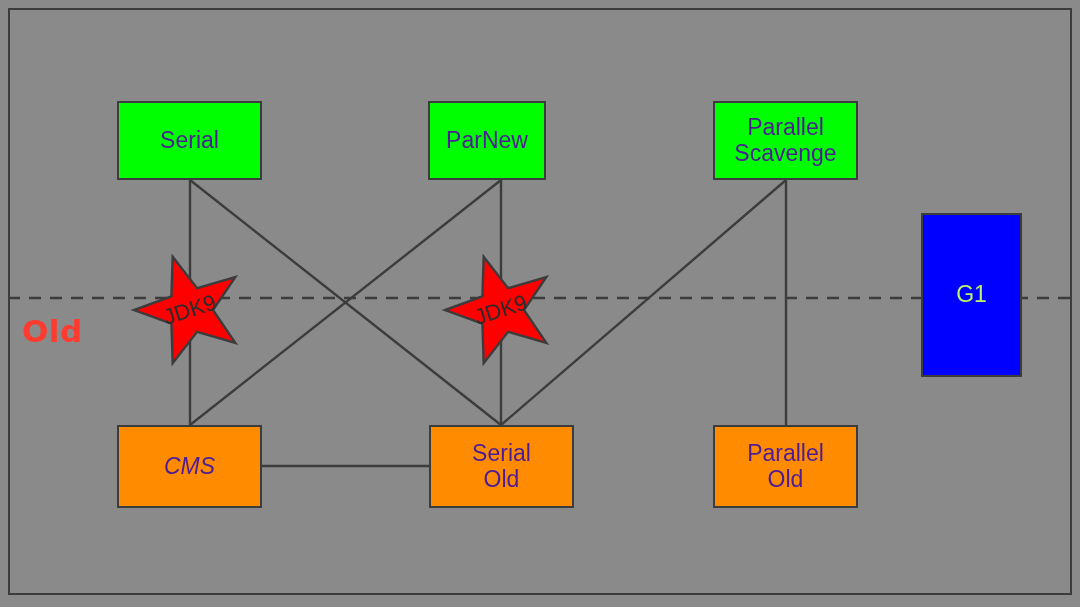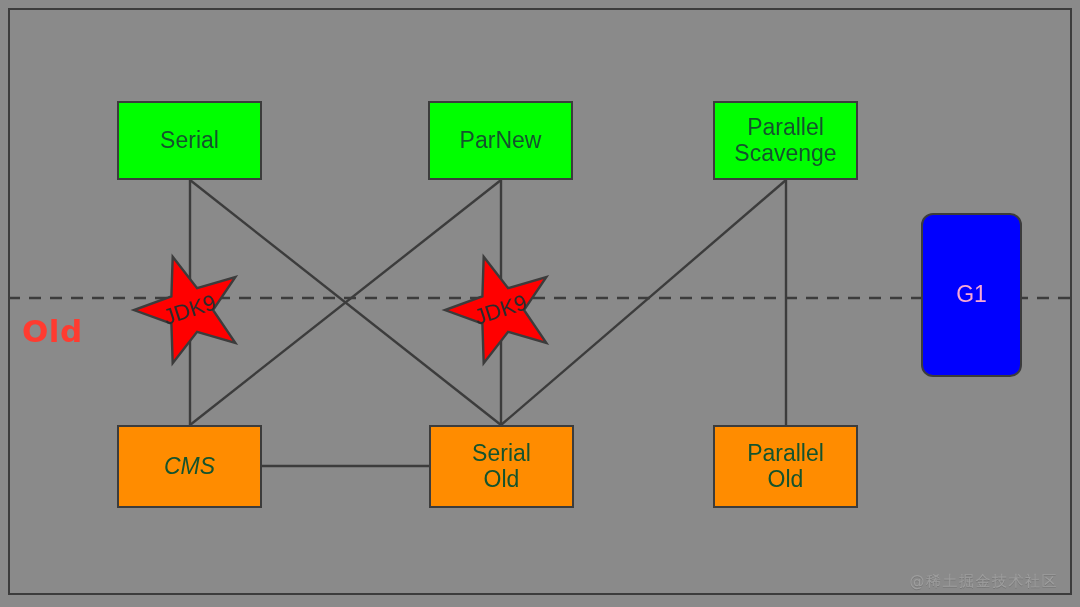--- a/index.html
+++ b/index.html
@@ -47,28 +47,28 @@
 
   .node {
     position: absolute;
     border: 2.5px solid #3c3c3c;
     box-sizing: border-box;
     display: flex;
     align-items: center;
     justify-content: center;
     text-align: center;
     font-size: 23px;
-    color: #14532d;
+    color: #4c1d95;
     line-height: 1.12;
     font-family: "Liberation Sans", sans-serif;
     white-space: pre-line;
   }
   .node.young { background: #00ff00; }
   .node.old   { background: #ff8c00; }
-  .node.both  { background: #0000ff; color: #f9a8d4; border-radius: 12px; }
+  .node.both  { background: #0000ff; color: #bef264; }
 
   .star-wrap {
     position: absolute;
     width: 112px;
     height: 112px;
   }
   .star-label {
     position: absolute;
     left: 0;
     top: 0;
@@ -114,33 +114,32 @@
         <polygon points="501.00,254.00 514.52,291.39 554.26,292.70 522.87,317.11 533.92,355.30 501.00,333.00 468.08,355.30 479.13,317.11 447.74,292.70 487.48,291.39" fill="#ff0000" stroke="#3c3c3c" stroke-width="2.4" transform="rotate(-18 501 310)"></polygon>
       </g>
   </svg>
 
   <div id="frame"></div>
 
   <div class="gen-label" id="label-old">Old</div>
 
   <div id="node-layer">
       <div class="node young" style="left: 117px; top: 101px; width: 145px; height: 79px; background: rgb(0, 255, 0); border-color: rgb(60, 60, 60);"><span>Serial</span></div>
-      <div class="node young" style="left: 428px; top: 101px; width: 145px; height: 79px; background: rgb(0, 255, 0); border-color: rgb(60, 60, 60);"><span>ParNew</span></div>
+      <div class="node young" style="left: 428px; top: 101px; width: 118px; height: 79px; background: rgb(0, 255, 0); border-color: rgb(60, 60, 60);"><span>ParNew</span></div>
       <div class="node young" style="left: 713px; top: 101px; width: 145px; height: 79px; background: rgb(0, 255, 0); border-color: rgb(60, 60, 60);"><span>Parallel
 Scavenge</span></div>
       <div class="node old" style="left: 117px; top: 425px; width: 145px; height: 83px; background: rgb(255, 140, 0); border-color: rgb(60, 60, 60); font-style: italic;"><span>CMS</span></div>
       <div class="node old" style="left: 429px; top: 425px; width: 145px; height: 83px; background: rgb(255, 140, 0); border-color: rgb(60, 60, 60);"><span>Serial
 Old</span></div>
       <div class="node old" style="left: 713px; top: 425px; width: 145px; height: 83px; background: rgb(255, 140, 0); border-color: rgb(60, 60, 60);"><span>Parallel
 Old</span></div>
       <div class="node both" style="left: 921px; top: 213px; width: 101px; height: 164px; background: rgb(0, 0, 255); border-color: rgb(60, 60, 60);"><span>G1</span></div>
     </div>
   <div id="star-label-layer">
       <div class="star-wrap" style="left: 134px; top: 254px;">
         <div class="star-label" style="transform: rotate(-18deg);">JDK9</div>
       </div>
       <div class="star-wrap" style="left: 445px; top: 254px;">
         <div class="star-label" style="transform: rotate(-18deg);">JDK9</div>
       </div>
     </div>
 
-  <div id="watermark">@稀土掘金技术社区</div>
 </div>
 
 </body></html>

